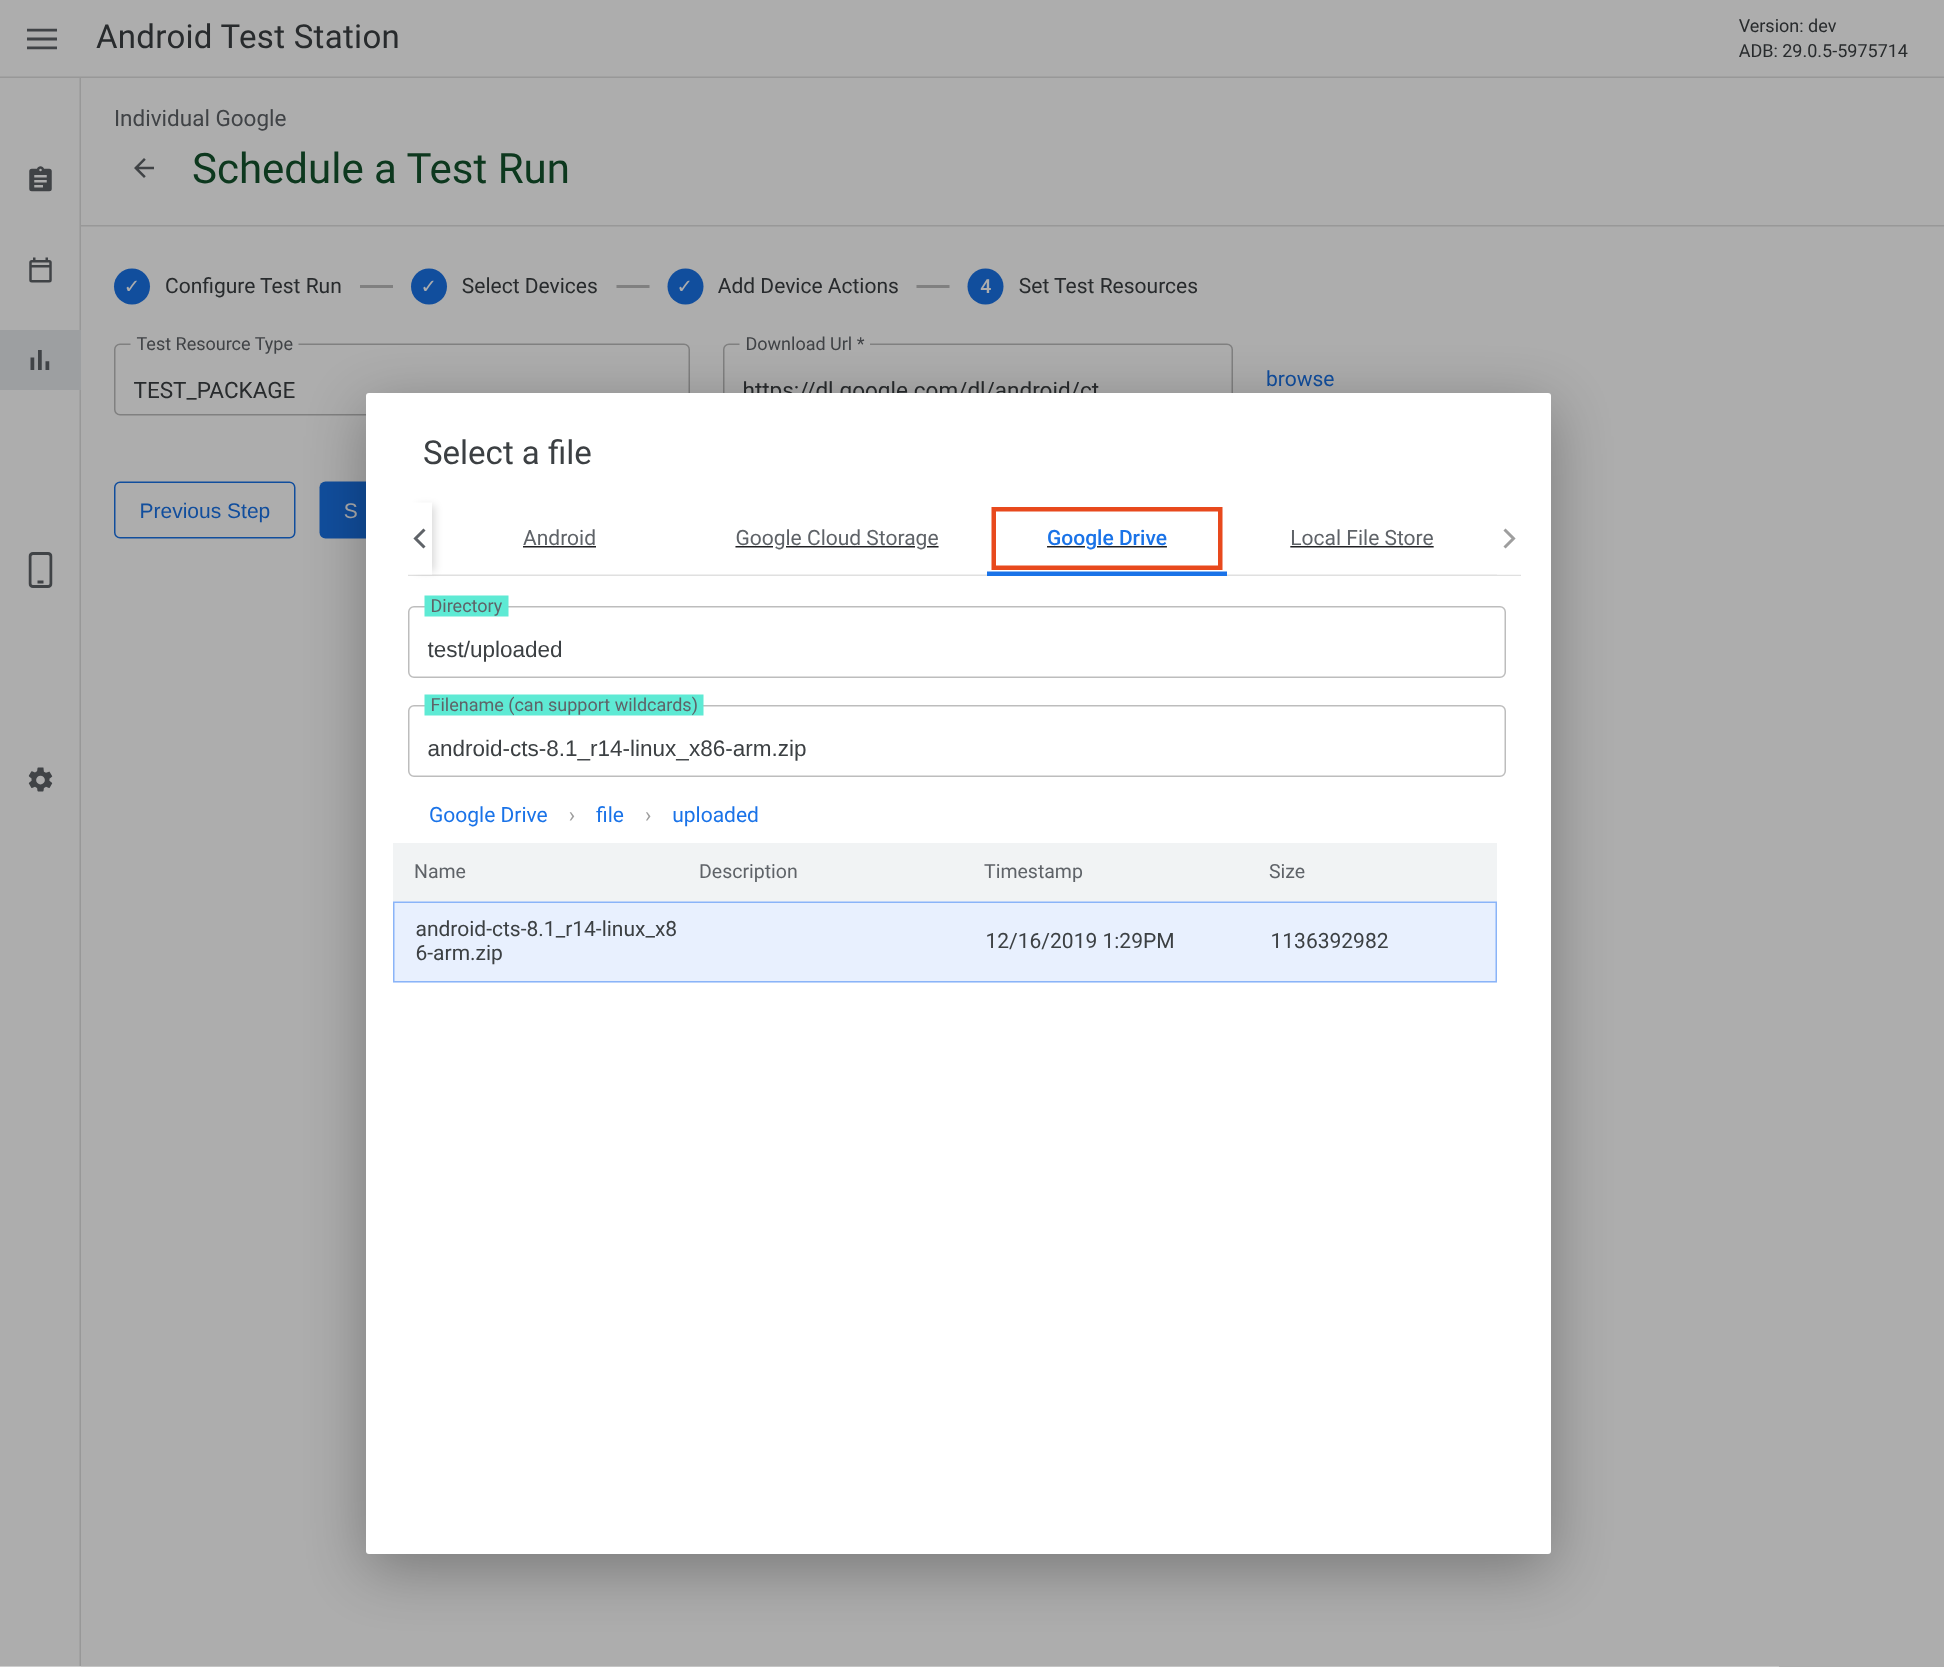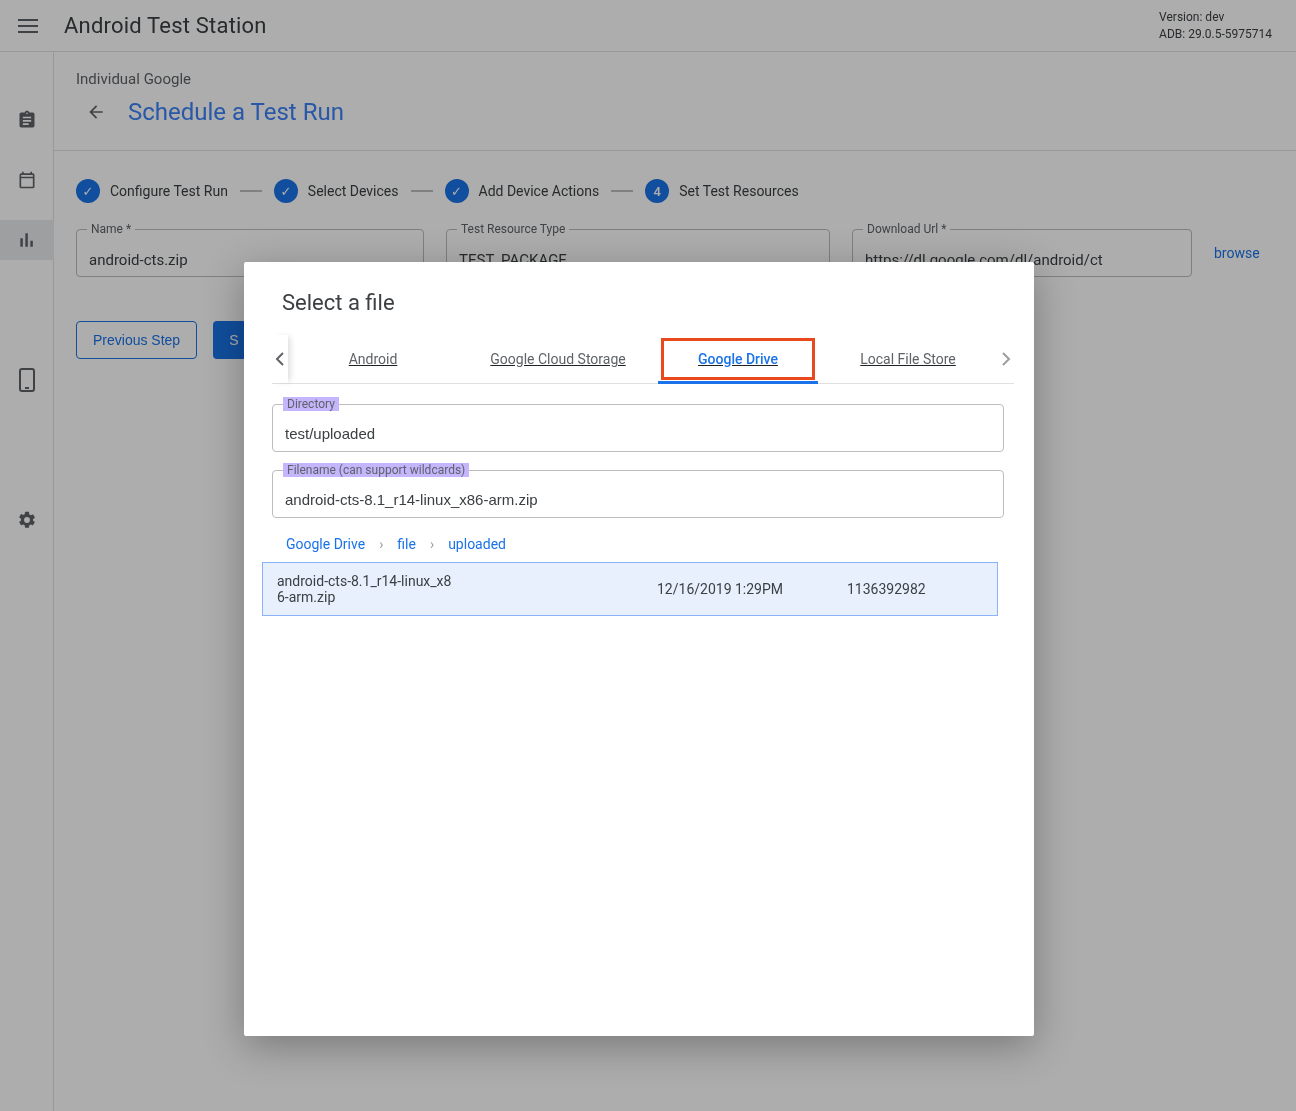--- a/index.html
+++ b/index.html
@@ -48,21 +48,21 @@
   .nav-item.active { background:#e8eaed; }
   .nav-spacer { flex:0 0 60px; }
   
   .content {
     position:absolute; left:54px; top:52px; right:0; bottom:0;
     padding: 18px 0 0 22px;
   }
   .breadcrumb { font-size:15px; color:#5f6368; margin-bottom:4px;}
   .page-row { display:flex; align-items:center; margin-bottom:18px;}
   .back-btn { width:40px;height:40px; display:flex;align-items:center;justify-content:center; color:#5f6368; cursor:pointer; margin-right:12px;}
-  .page-title { font-size:24px; color:#3b82f6; font-weight:400;}
+  .page-title { font-size:28px; color:#14532d; font-weight:400;}
   .divider { height:1px; background:#e0e0e0; margin:0 0 28px -22px;}
   
   .stepper { display:flex; align-items:center; gap:12px; margin-bottom:26px;}
   .step { display:flex; align-items:center; gap:10px; }
   .step-circle {
     width:24px;height:24px;border-radius:50%;
     background:#1a73e8;color:#fff;
     display:flex;align-items:center;justify-content:center;
     font-size:13px; font-weight:500;
   }
@@ -126,21 +126,21 @@
   }
   .tab.active { color:#1a73e8; font-weight:500;}
   .tab.active::after {
     content:""; position:absolute; left:0; right:0; bottom:-1px; height:3px; background:#1a73e8;
   }
   .tab.highlight-box {
     outline:3px solid #e8491d; outline-offset:-6px; border-radius:2px;
   }
   .dlg-field { position:relative; border:1px solid #bdbdbd; border-radius:4px;
     padding:20px 12px 8px 12px; height:48px; margin:0 10px 18px 0;}
-  .dlg-field .fl { position:absolute; top:-8px; left:10px; background:#c4b5fd; padding:0 4px; font-size:12px;color:#5f6368;}
+  .dlg-field .fl { position:absolute; top:-8px; left:10px; background:#5eead4; padding:0 4px; font-size:12px;color:#5f6368;}
   .dlg-field input {
     border:none;outline:none;width:100%;font-size:15px;color:#3c4043;background:transparent;
   }
   .dlg-bc { display:flex; align-items:center; gap:14px; font-size:14px; margin:0 0 10px 14px;}
   .dlg-bc a { color:#1a73e8; cursor:pointer;}
   .dlg-bc .chev { color:#9e9e9e;}
   .table { margin-right:16px; margin-left:-10px;}
   .thead {
     display:grid;
     grid-template-columns: 190px 190px 190px 1fr;
@@ -241,24 +241,20 @@
         <span class="step-label">Add Device Actions</span>
       </div>
     <div class="step-line"></div>
     <div class="step">
         <div class="step-circle">4</div>
         <span class="step-label">Set Test Resources</span>
       </div>
   </div>
 
   <div class="fields-row">
-    <div class="mat-field f-name">
-      <span class="fl">Name *</span>
-      <span class="val">android-cts.zip</span>
-    </div>
     <div class="mat-field f-type">
       <span class="fl">Test Resource Type</span>
       <span class="val">TEST_PACKAGE</span>
     </div>
     <div class="mat-field f-url">
       <span class="fl">Download Url *</span>
       <span class="val">https://dl.google.com/dl/android/ct</span>
     </div>
     <span class="browse">browse</span>
   </div>
@@ -304,20 +300,26 @@
 
   <div class="dlg-bc">
     <a>Google Drive</a>
     <span class="chev">›</span>
     <a>file</a>
     <span class="chev">›</span>
     <a>uploaded</a>
   </div>
 
   <div class="table">
+    <div class="thead">
+      <div>Name</div>
+      <div>Description</div>
+      <div>Timestamp</div>
+      <div>Size</div>
+    </div>
     <div class="trow">
       <div class="nm">android-cts-8.1_r14-linux_x86-arm.zip</div>
       <div></div>
       <div>12/16/2019 1:29PM</div>
       <div>1136392982</div>
     </div>
   </div>
 
 </div>
 

